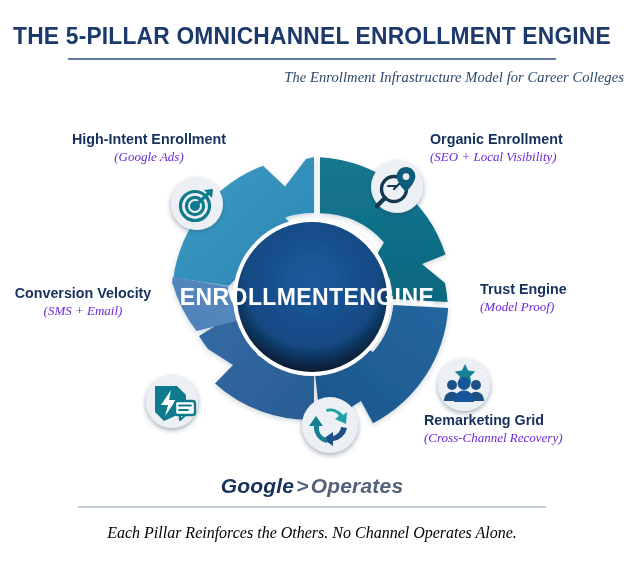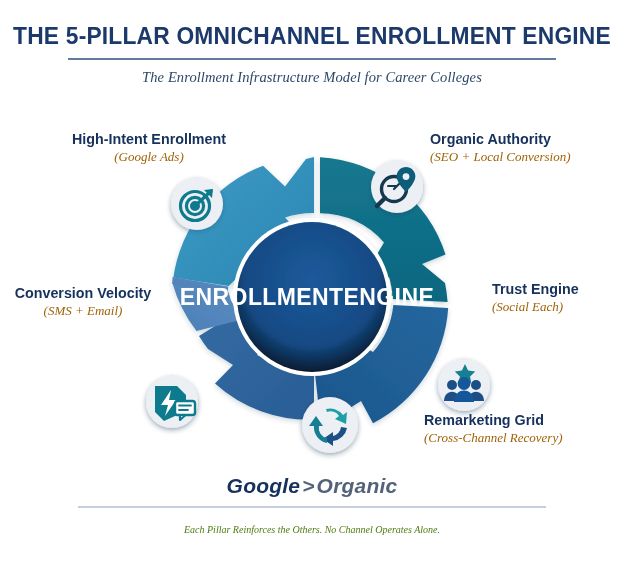--- a/index.html
+++ b/index.html
@@ -22,20 +22,21 @@
     transform:scaleX(0.97);
   }
   .title-rule{
     width:488px;height:2px;background:#2e4f7f;opacity:.75;
     margin:9px auto 0;
   }
   .subtitle{
     margin-top:9px;font-size:14.5px;color:#2b4769;
     font-style:italic;font-family:"Liberation Serif", serif;
     letter-spacing:.1px;
+    text-align:right;
   }
 
   
   #wheel{position:absolute;left:0;top:92px;width:624px;height:390px;}
 
   
   .core{
     position:absolute;left:212px;top:222px;width:190px;height:150px;
     display:flex;flex-direction:row;align-items:center;justify-content:center;
     pointer-events:none;text-align:center;
@@ -47,41 +48,41 @@
   .core-rule{width:130px;height:1.5px;background:#6f93bd;margin:9px 0 7px;}
   .core-sub{color:#ffffff;font-size:11.5px;font-weight:bold;letter-spacing:.1px;}
 
   
   .lab{position:absolute;}
   .lab .lt{
     color:#15315c;font-weight:bold;font-size:14.3px;line-height:16px;
     white-space:nowrap;
   }
   .lab .ls{
-    color:#a16207;font-size:13px;font-style:italic;line-height:16px;
+    color:#6d28d9;font-size:13px;font-style:italic;line-height:16px;
     margin-top:2px;white-space:nowrap;font-family:"Liberation Serif", serif;
   }
   .lab.c{text-align:center;}
   .lab.l{text-align:left;}
 
   #lab-acq{left:58px;top:131px;width:182px;}
   #lab-org{left:430px;top:131px;width:180px;}
-  #lab-trust{left:492px;top:281px;width:120px;}
+  #lab-trust{left:480px;top:281px;width:120px;}
   #lab-remk{left:424px;top:412px;width:190px;}
   #lab-conv{left:8px;top:285px;width:150px;}
 
   
   .footer{position:absolute;left:0;top:474px;width:624px;text-align:center;}
   .tagline{font-size:21px;letter-spacing:.2px;}
   .tagline .sys{color:#16325c;font-weight:bold;font-style:italic;}
   .tagline .gt{color:#53627a;font-weight:bold;font-style:italic;padding:0 2px;}
   .tagline .camp{color:#53627a;font-weight:bold;font-style:italic;}
   .foot-rule{width:468px;height:1.5px;background:#c6cedb;margin:8px auto 0;}
   .footnote{
-    margin-top:16px;font-size:10px;color:#4d7c0f;font-style:italic;
+    margin-top:16px;font-size:16px;color:#000000;font-style:italic;
     font-family:"Liberation Serif", serif;
   }
 </style>
 </head>
 <body>
 
 <div id="stage">
 
   <div class="header">
     <div class="title">THE 5-PILLAR OMNICHANNEL ENROLLMENT ENGINE</div>
@@ -268,40 +269,40 @@
     <div class="core-l1">ENGINE</div>
     <div class="core-rule"></div>
   </div>
 
   <div class="lab c" id="lab-acq">
     <div class="lt">High-Intent Enrollment</div>
     <div class="ls">(Google Ads)</div>
   </div>
 
   <div class="lab l" id="lab-org">
-    <div class="lt">Organic Authority</div>
-    <div class="ls">(SEO + Local Conversion)</div>
+    <div class="lt">Organic Enrollment</div>
+    <div class="ls">(SEO + Local Visibility)</div>
   </div>
 
   <div class="lab l" id="lab-trust">
     <div class="lt">Trust Engine</div>
-    <div class="ls">(Social Each)</div>
+    <div class="ls">(Model Proof)</div>
   </div>
 
   <div class="lab l" id="lab-remk">
     <div class="lt">Remarketing Grid</div>
     <div class="ls">(Cross-Channel Recovery)</div>
   </div>
 
   <div class="lab c" id="lab-conv">
     <div class="lt">Conversion Velocity</div>
     <div class="ls">(SMS + Email)</div>
   </div>
 
   <div class="footer">
     <div class="tagline">
-      <span class="sys">Google</span><span class="gt">&gt;</span><span class="camp">Organic</span>
+      <span class="sys">Google</span><span class="gt">&gt;</span><span class="camp">Operates</span>
     </div>
     <div class="foot-rule"></div>
     <div class="footnote">Each Pillar Reinforces the Others. No Channel Operates Alone.</div>
   </div>
 
 </div>
 
 </body></html>

